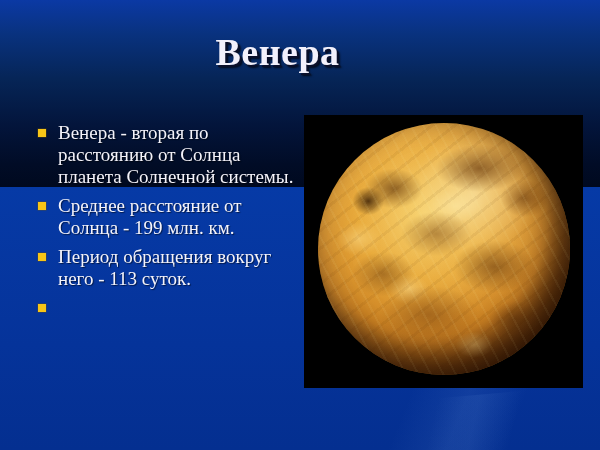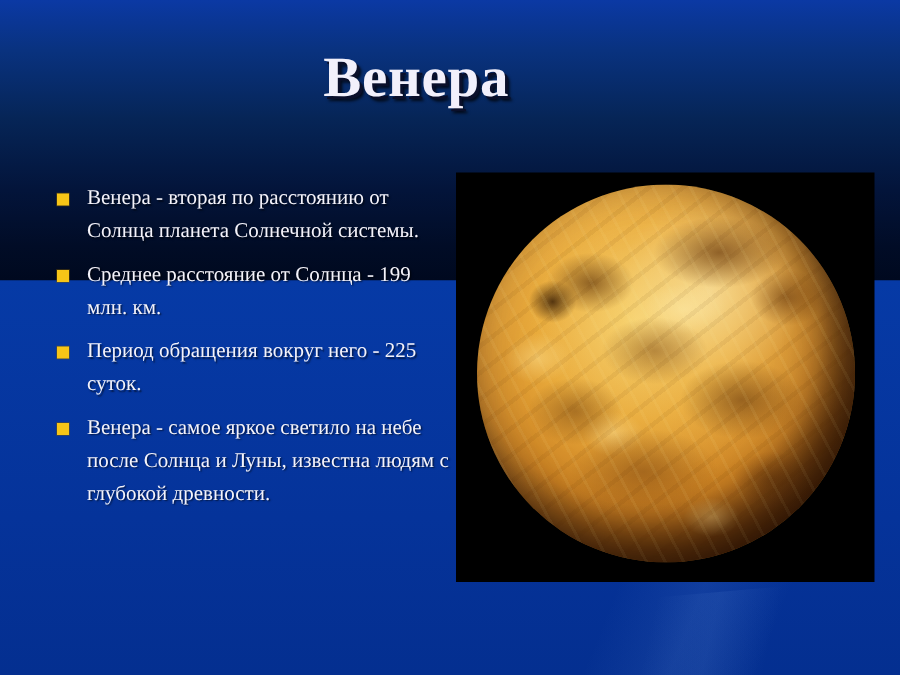--- a/index.html
+++ b/index.html
@@ -76,21 +76,21 @@
   .bullets {
     position: absolute;
     left: 30px; top: 122px;
     width: 272px;
   }
   .bullet-item {
     position: relative;
     padding-left: 28px;
     margin-bottom: 7px;
     color: #f4f3fa;
-    font-size: 14px;
+    font-size: 19px;
     line-height: 22px;
     text-shadow: 1px 1px 1px rgba(0,0,0,0.55);
   }
   .bullet-marker {
     position: absolute;
     left: 8px;
     top: 7px;
     width: 8px;
     height: 8px;
     background: #f7c517;
@@ -180,26 +180,25 @@
       <span>Венера - вторая по расстоянию от Солнца планета Солнечной системы.</span>
     </div>
 
     <div class="bullet-item">
       <span class="bullet-marker"></span>
       <span>Среднее расстояние от Солнца - 199 млн. км.</span>
     </div>
 
     <div class="bullet-item">
       <span class="bullet-marker"></span>
-      <span>Период обращения вокруг него - 225 суток.</span>
-    </div>
-
-    <div class="bullet-item">
-      <span class="bullet-marker"></span>
-      <span> Венера - самое яркое светило на небе после Солнца и Луны, известна людям с глубокой древности.</span>
+      <span>Период обращения вокруг него - 113 суток.</span>
+    </div>
+
+    <div class="bullet-item">
+      <span class="bullet-marker"></span>
     </div>
 
   </div>
 
   <div class="photo-frame">
     <div class="planet">
       <div class="planet-texture"></div>
       <div class="planet-filaments"></div>
       <div class="planet-limb"></div>
     </div>

